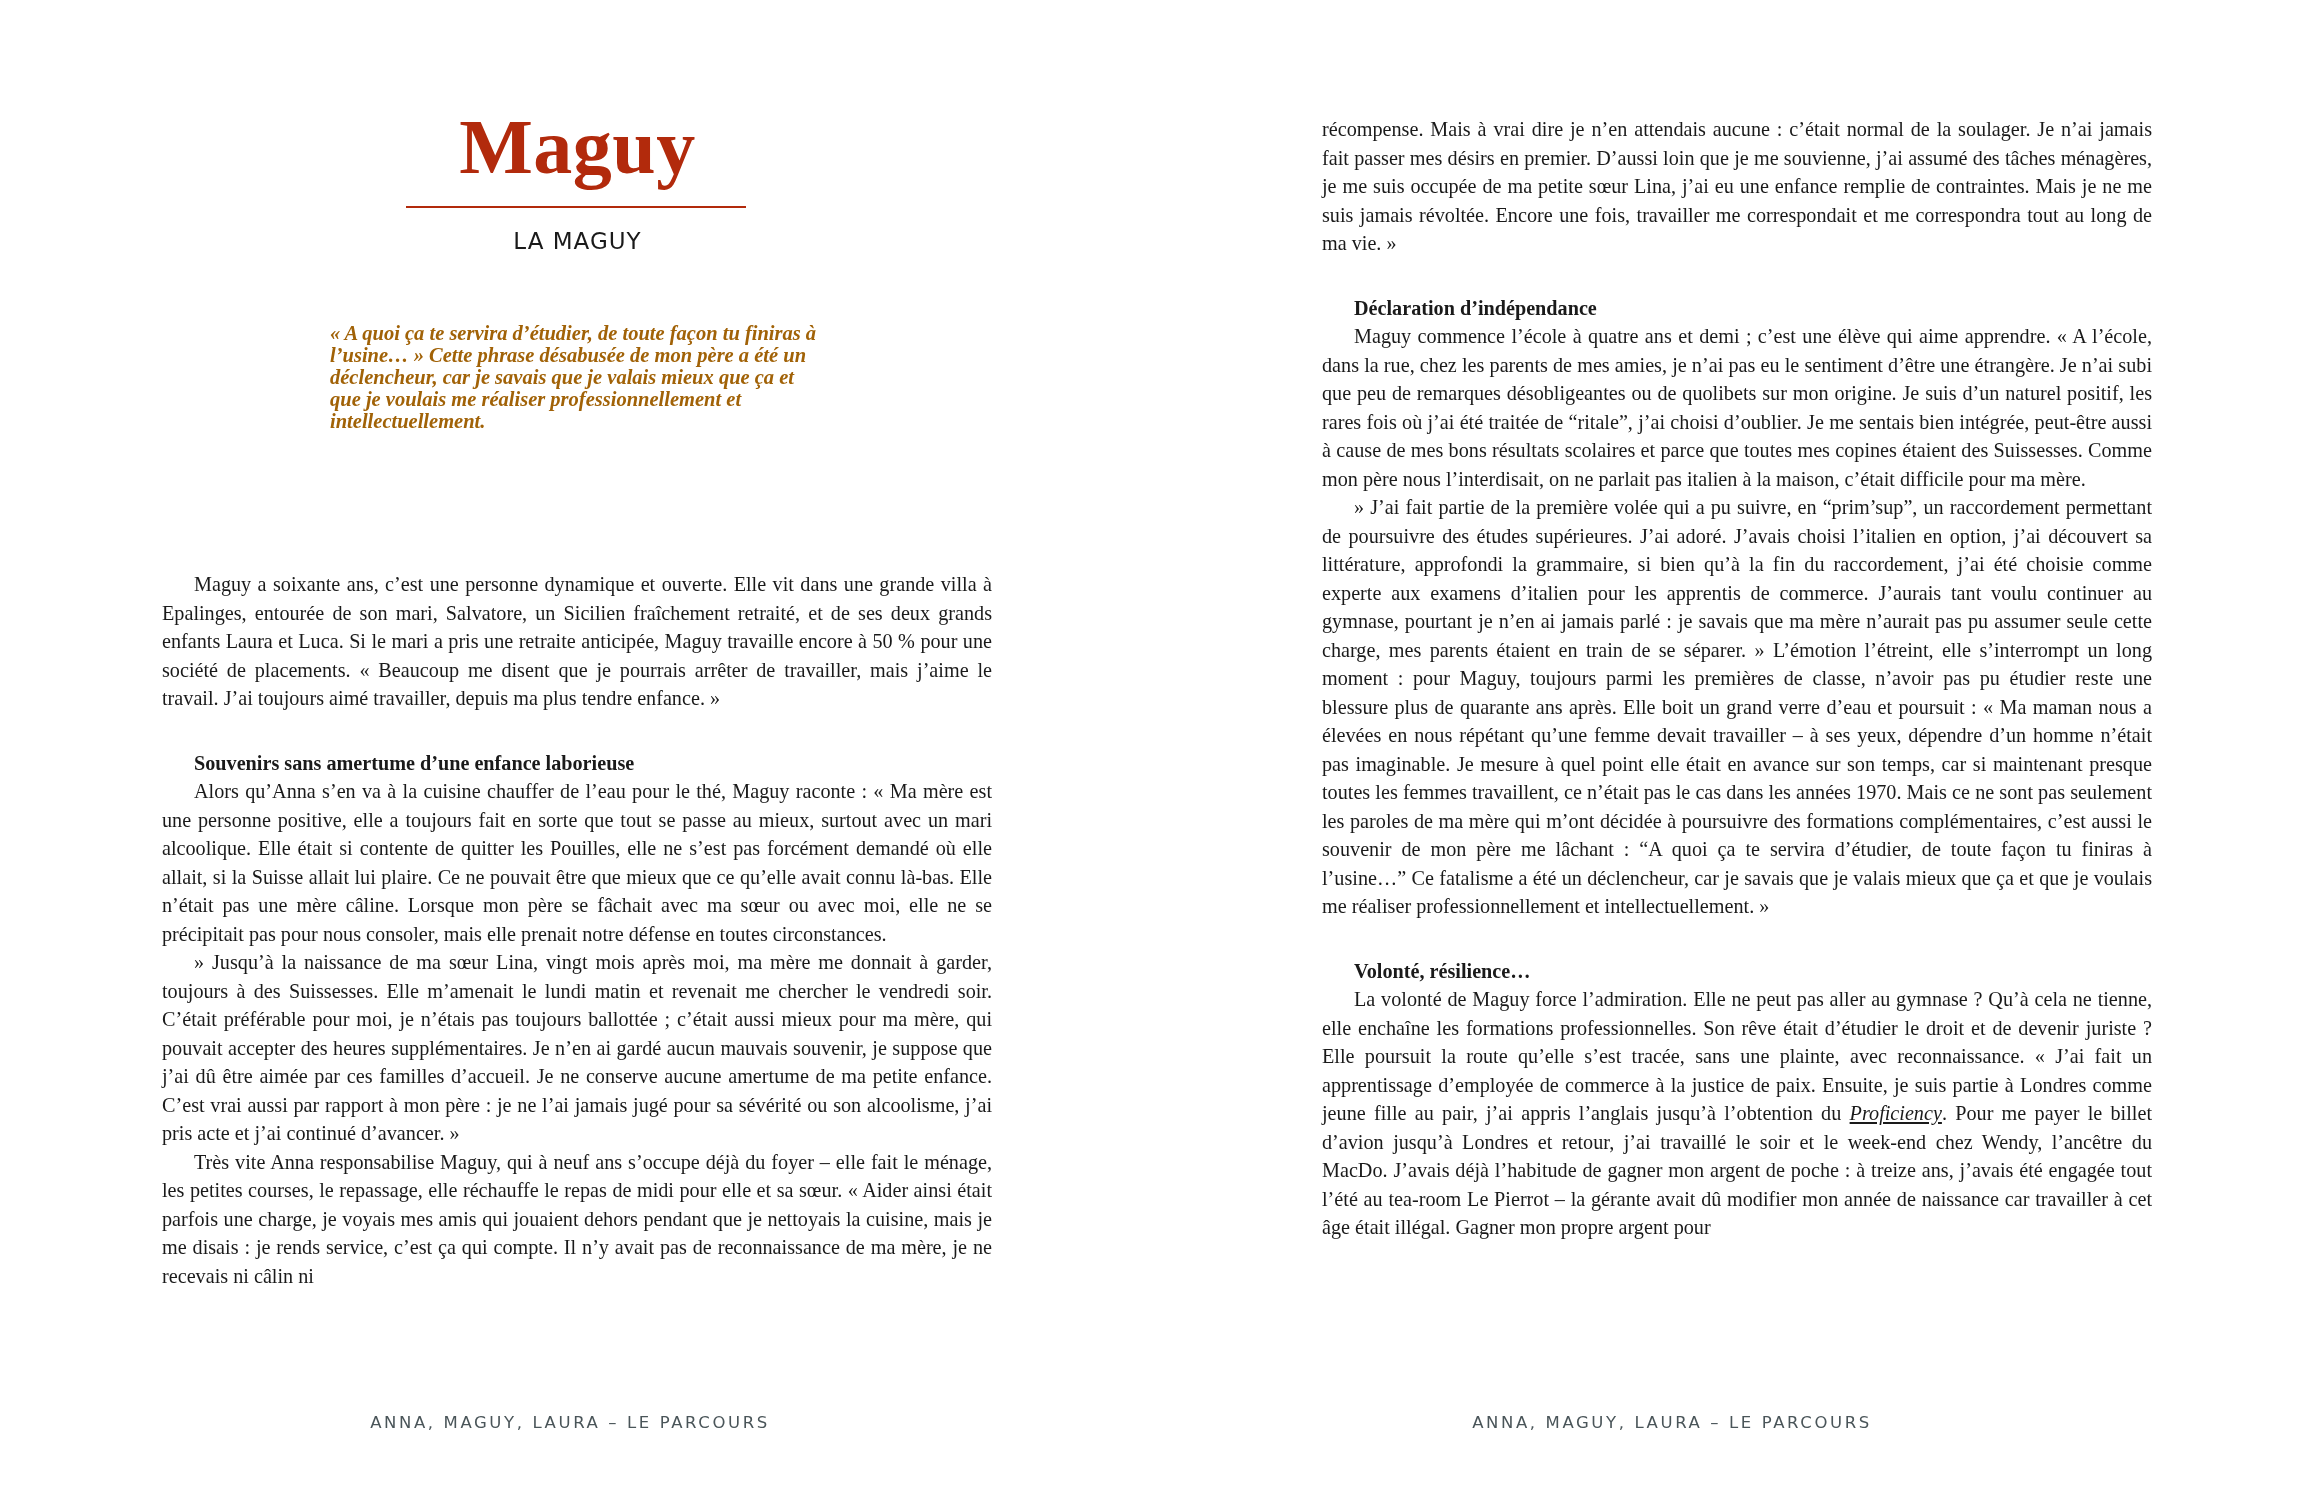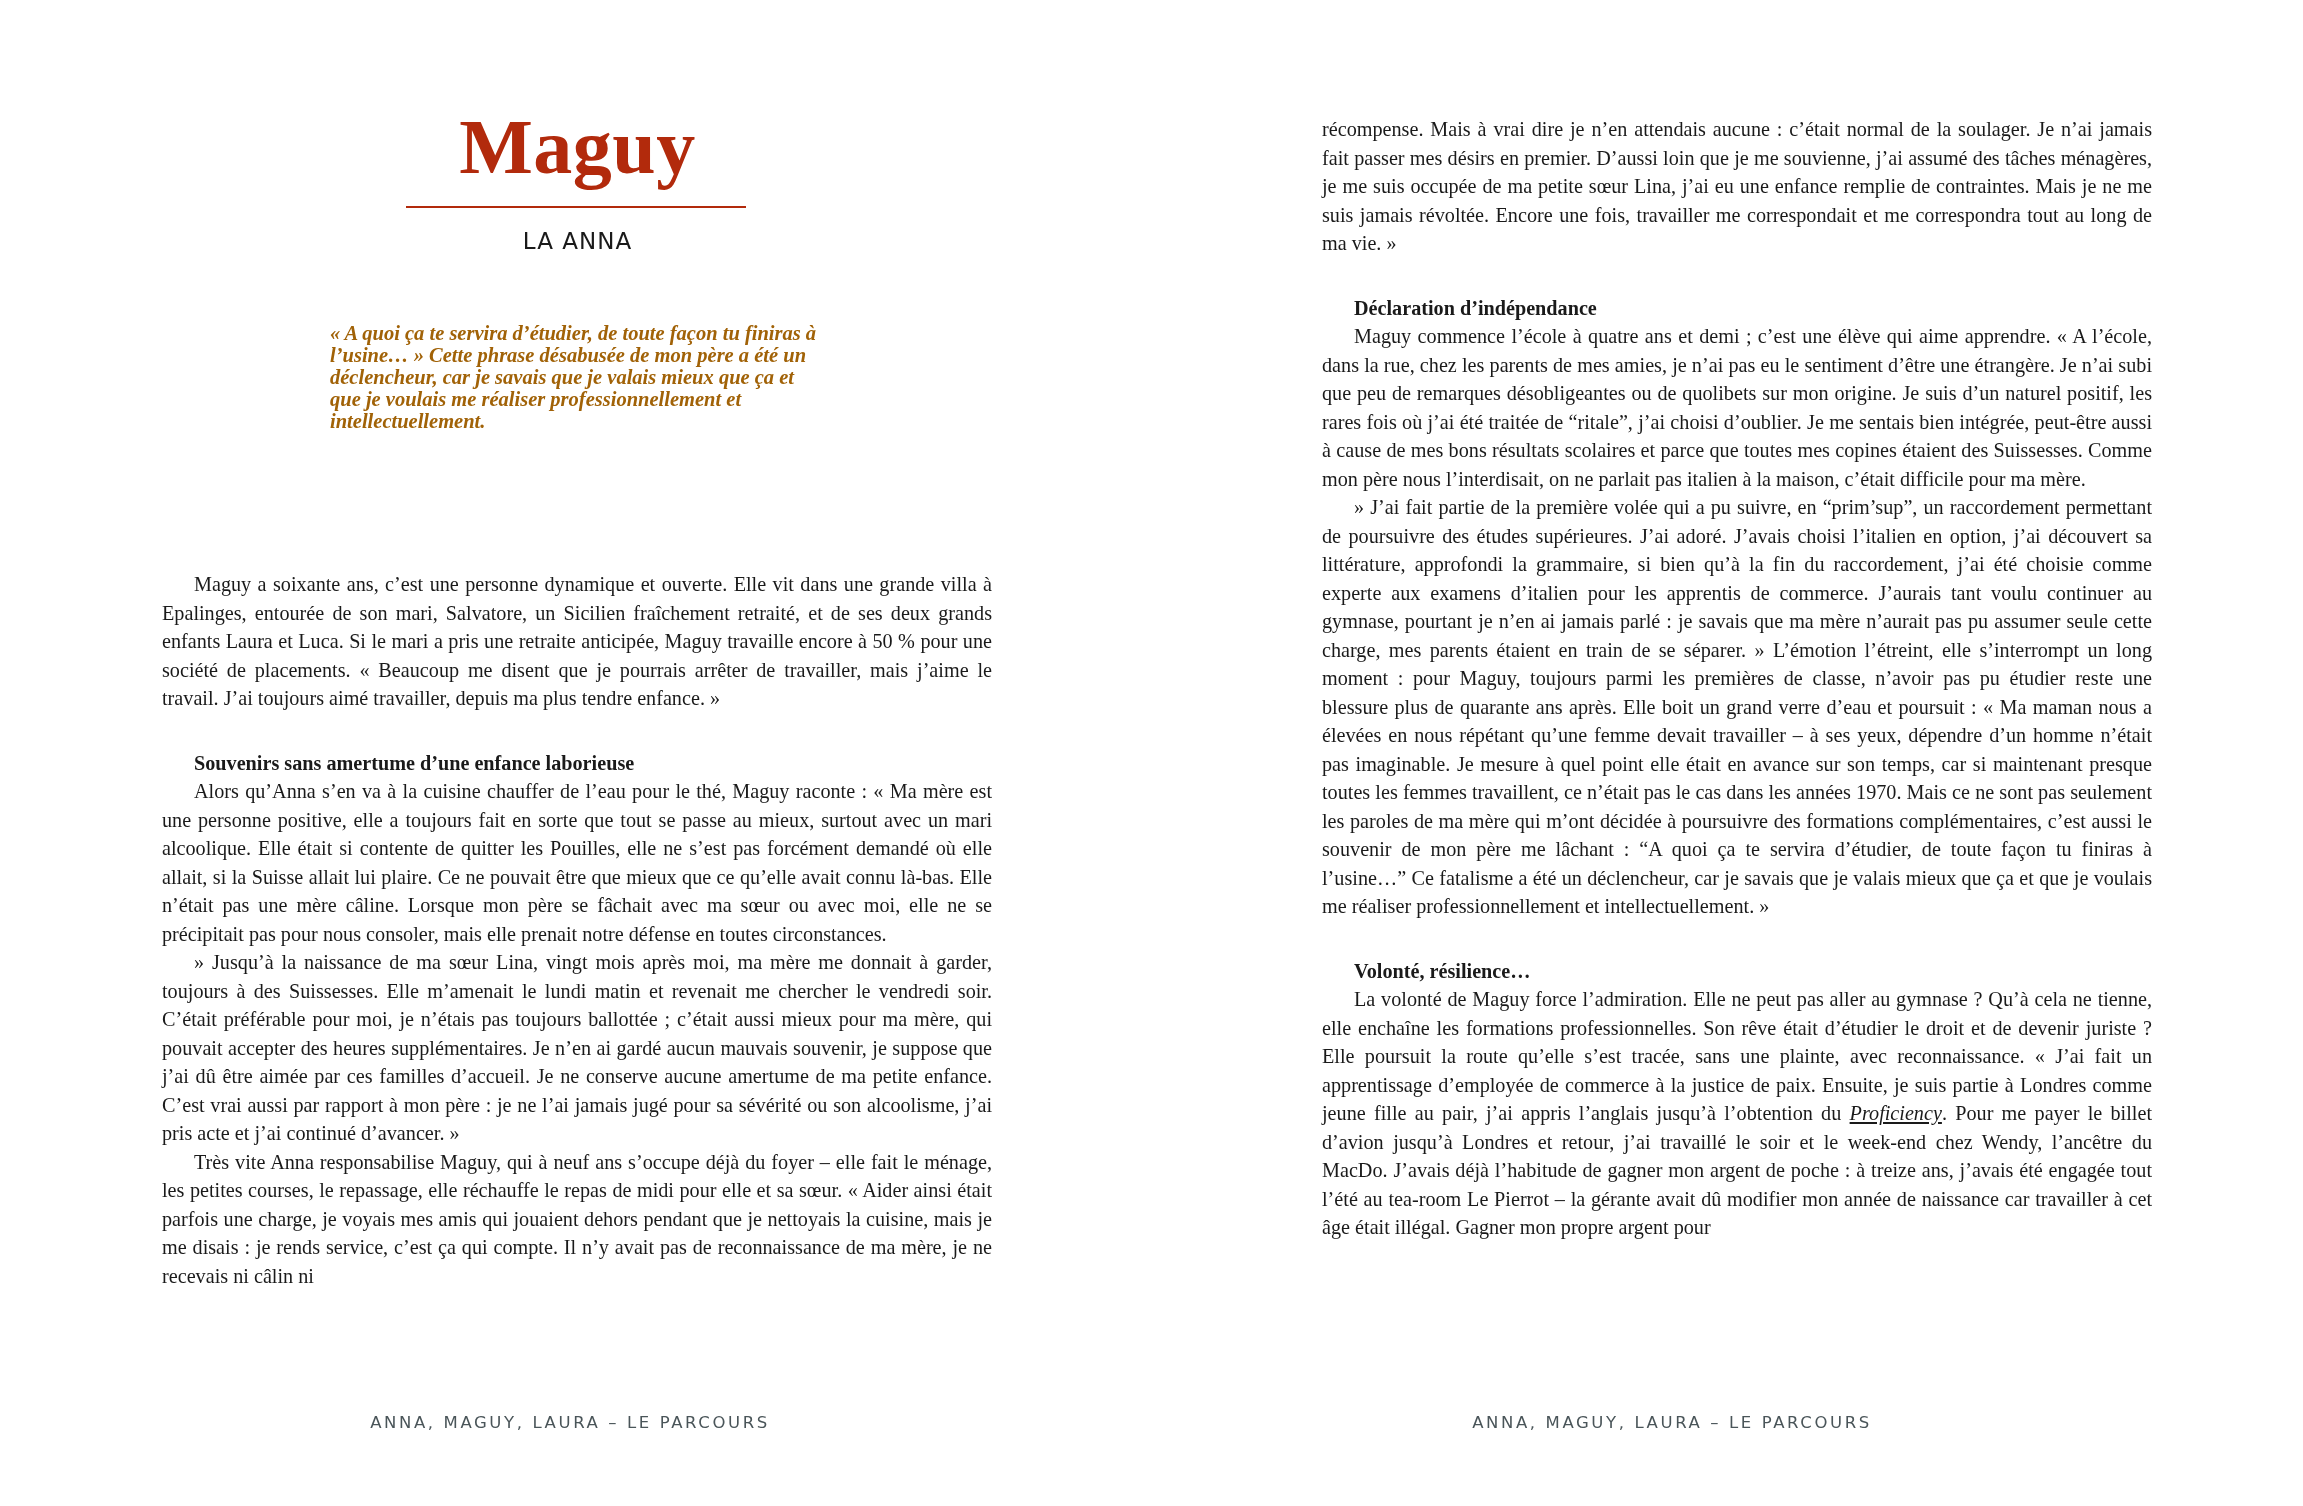--- a/index.html
+++ b/index.html
@@ -118,21 +118,21 @@
   }
   .page-left .folio { left: 0; width: 1162px; }
   .page-right .folio { left: 0; width: 1036px; }
 </style>
 </head>
 <body>
 
 <div class="page page-left">
   <h1 class="chapter-title" style="margin:0;font-weight:bold;">Maguy</h1>
   <div class="title-rule"></div>
-  <div class="chapter-subtitle">LA ANNA</div>
+  <div class="chapter-subtitle">LA MAGUY</div>
 
   <p class="pull-quote">« A quoi ça te servira d’étudier, de toute façon tu finiras à l’usine… » Cette phrase désabusée de mon père a été un déclencheur, car je savais que je valais mieux que ça et que je voulais me réaliser professionnellement et intellectuellement.</p>
 
   <div class="text-col">
     <p>Maguy a soixante ans, c’est une personne dynamique et ouverte. Elle vit dans une grande villa à Epalinges, entourée de son mari, Salvatore, un Sicilien fraîchement retraité, et de ses deux grands enfants Laura et Luca. Si le mari a pris une retraite anti­cipée, Maguy travaille encore à 50 % pour une société de placements. « Beaucoup me disent que je pourrais arrêter de travailler, mais j’aime le travail. J’ai toujours aimé tra­vailler, depuis ma plus tendre enfance. »</p>
     <p class="section-head">Souvenirs sans amertume d’une enfance laborieuse</p>
     <p>Alors qu’Anna s’en va à la cuisine chauffer de l’eau pour le thé, Maguy raconte : « Ma mère est une personne positive, elle a toujours fait en sorte que tout se passe au mieux, surtout avec un mari alcoolique. Elle était si contente de quitter les Pouilles, elle ne s’est pas forcément demandé où elle allait, si la Suisse allait lui plaire. Ce ne pouvait être que mieux que ce qu’elle avait connu là-bas. Elle n’était pas une mère câline. Lorsque mon père se fâchait avec ma sœur ou avec moi, elle ne se précipitait pas pour nous consoler, mais elle prenait notre défense en toutes circonstances.</p>
     <p>» Jusqu’à la naissance de ma sœur Lina, vingt mois après moi, ma mère me don­nait à garder, toujours à des Suissesses. Elle m’amenait le lundi matin et revenait me chercher le vendredi soir. C’était préférable pour moi, je n’étais pas toujours ballot­tée ; c’était aussi mieux pour ma mère, qui pouvait accepter des heures supplémen­taires. Je n’en ai gardé aucun mauvais souvenir, je suppose que j’ai dû être aimée par ces familles d’accueil. Je ne conserve aucune amertume de ma petite enfance. C’est vrai aussi par rapport à mon père : je ne l’ai jamais jugé pour sa sévérité ou son alcoo­lisme, j’ai pris acte et j’ai continué d’avancer. »</p>
     <p>Très vite Anna responsabilise Maguy, qui à neuf ans s’occupe déjà du foyer – elle fait le ménage, les petites courses, le repassage, elle réchauffe le repas de midi pour elle et sa sœur. « Aider ainsi était parfois une charge, je voyais mes amis qui jouaient dehors pendant que je nettoyais la cuisine, mais je me disais : je rends service, c’est ça qui compte. Il n’y avait pas de reconnaissance de ma mère, je ne recevais ni câlin ni</p>
   </div>

